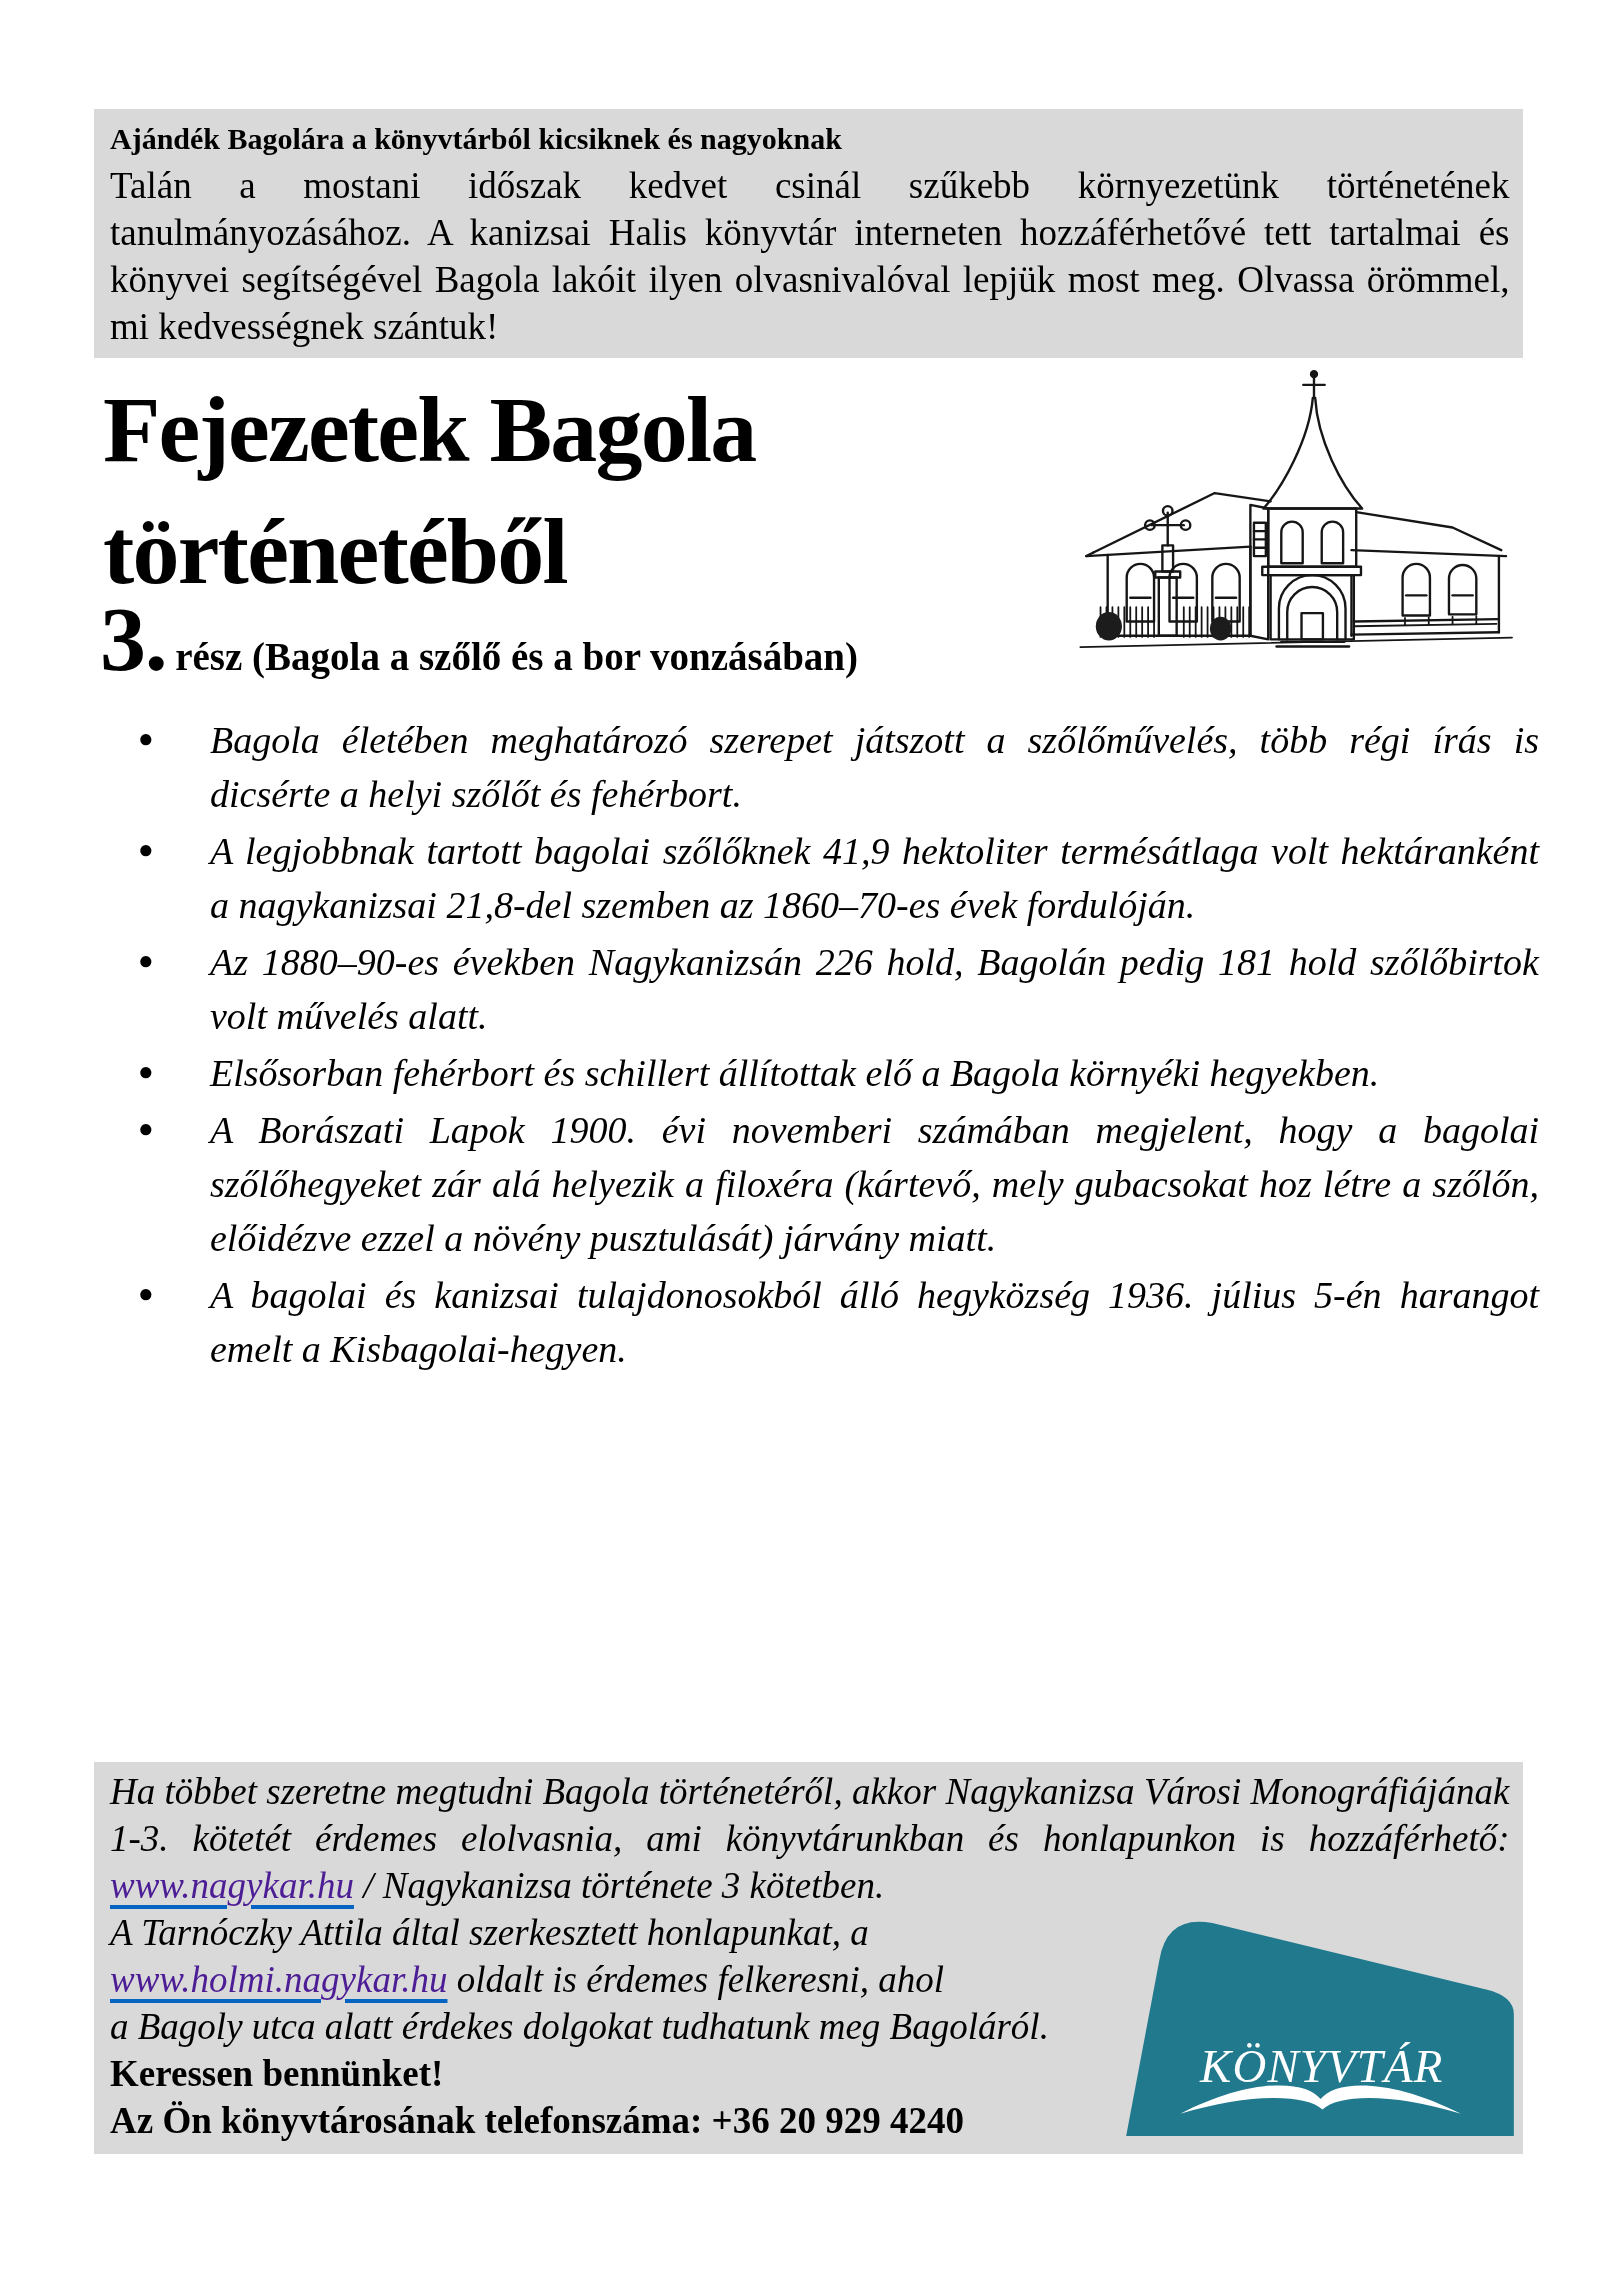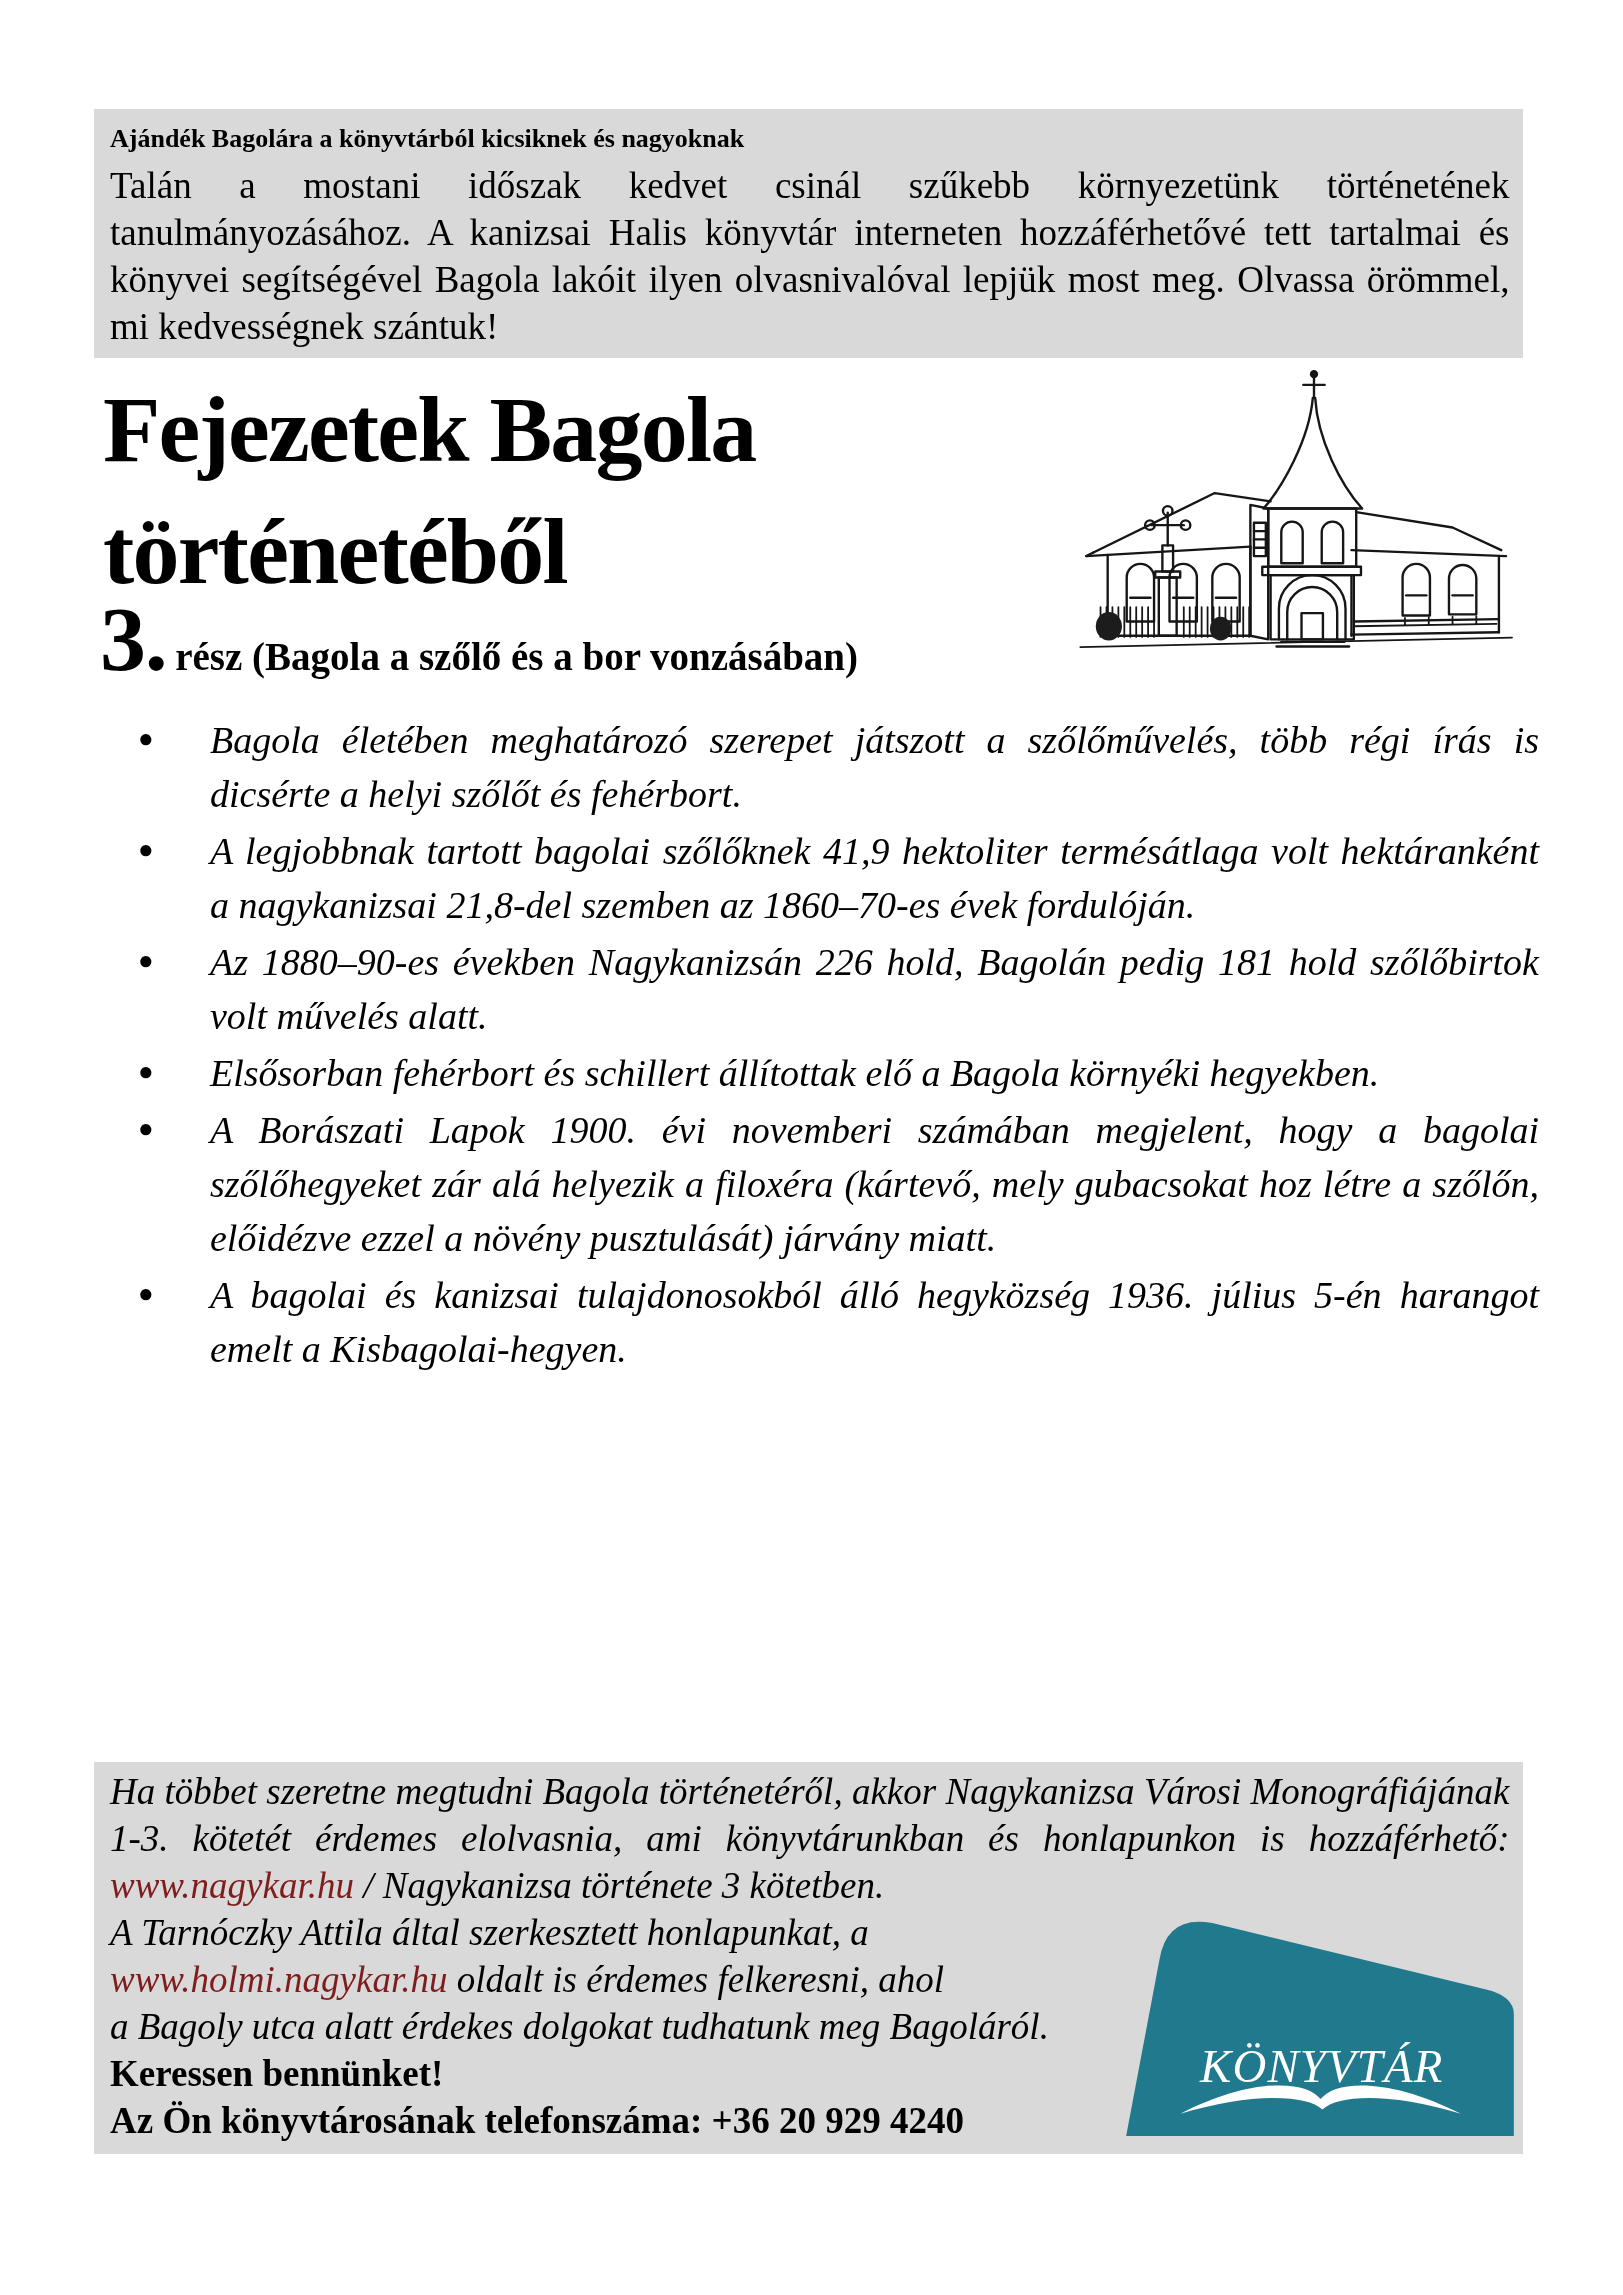--- a/index.html
+++ b/index.html
@@ -13,21 +13,21 @@
   }
   
   .note-box{
     position:absolute;left:94px;width:1429px;
     background:#d9d9d9;
     box-sizing:border-box;
     padding:6.2px 13.5px 7.4px 16px;
     font-size:37px;line-height:47px;
   }
   .header-box{top:109px;min-height:244px;}
-  .note-title{font-weight:bold;font-size:26px;margin:0;}
+  .note-title{font-weight:bold;font-size:30px;margin:0;}
   .note-body{margin:0;text-align:justify;}
   
   .main-title{
     position:absolute;left:103px;top:368px;
     font-size:94px;font-weight:bold;line-height:122px;
     letter-spacing:-1.8px;margin:0;
   }
   .main-title span{display:block;}
   
   .section-heading{
@@ -61,21 +61,22 @@
   .footer-box{
     top:1762px;height:392px;
     font-style:italic;
     line-height:47px;
     overflow:hidden;
   }
   .footer-box p{margin:0;}
   .footer-p1{text-align:justify;}
   .footer-p2{text-align:left;}
   a.doc-link{
-    color:#7f1d1d;
+    color:#4c1d95;
+    text-decoration:underline;
     text-decoration-color:#0563C1;
     text-decoration-thickness:3.7px;
     text-underline-offset:7.4px;
     cursor:pointer;
   }
   .upright{font-style:normal;font-weight:bold;}
   
   .logo{
     position:absolute;right:8.6px;bottom:18px;
     width:388px;height:240px;font-style:italic;

